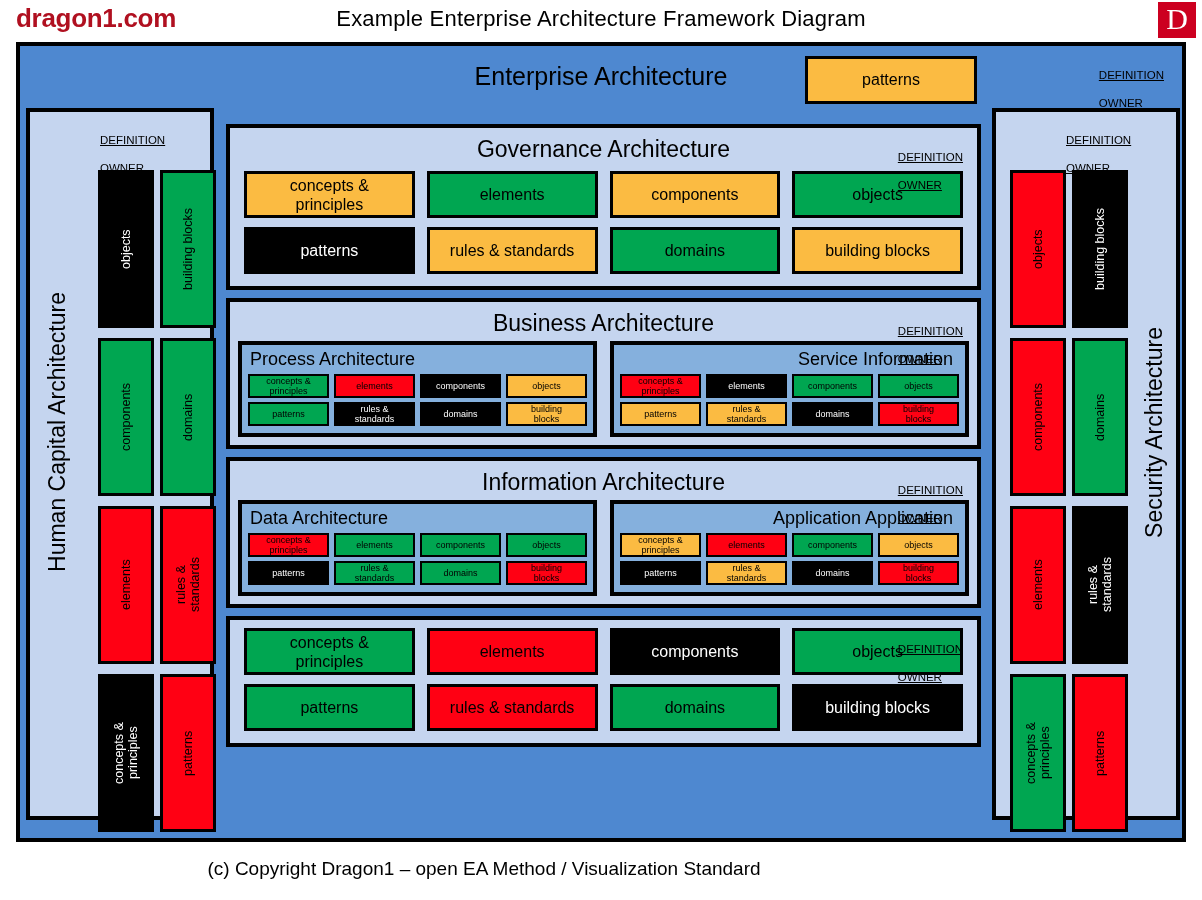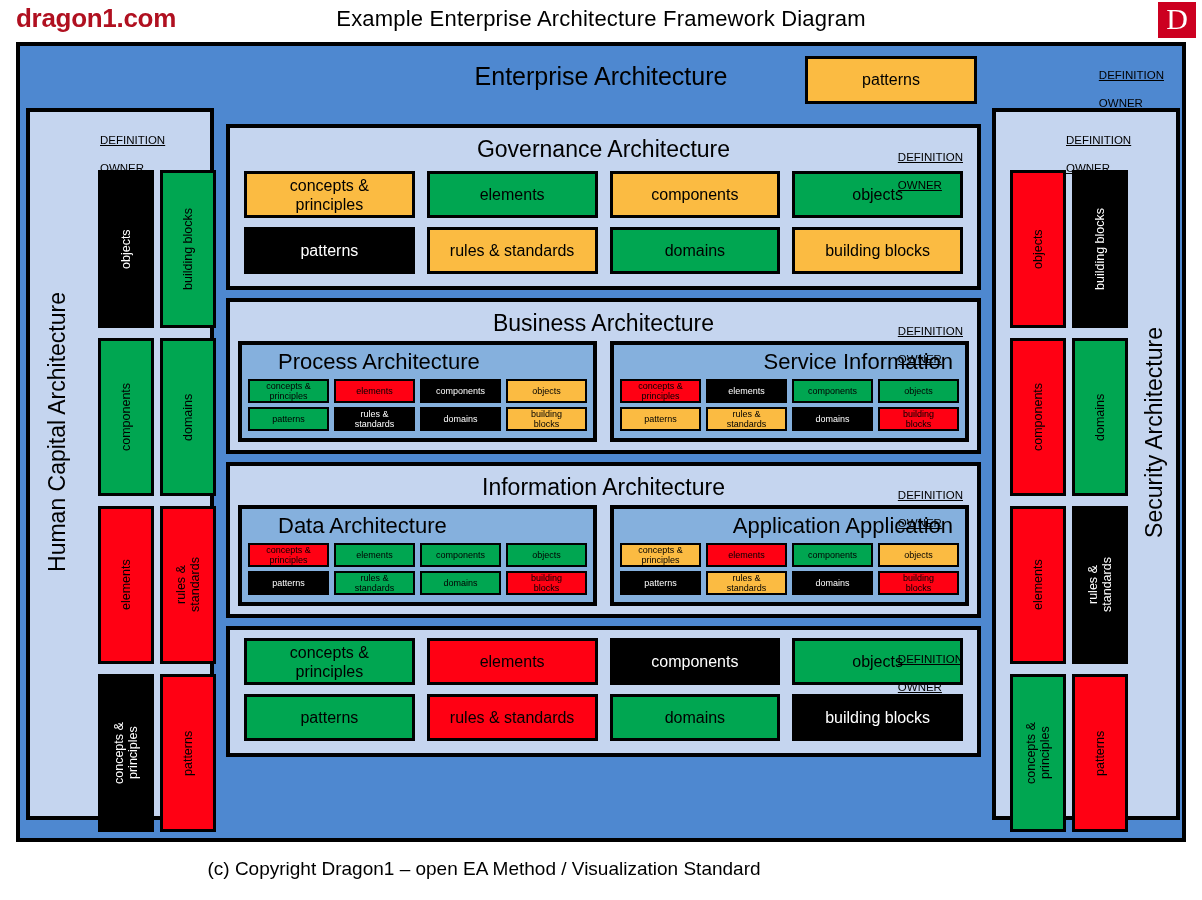--- a/index.html
+++ b/index.html
@@ -216,24 +216,23 @@
     gap: 13px;
     padding: 4px 8px 8px 8px;
   }
   .sub {
     flex: 1;
     background: #85B0DD;
     border: 4px solid #000000;
     padding: 2px 6px 7px 6px;
   }
   .sub-title {
-    font-size: 22px;
+    font-size: 18px;
     color: #000000;
     padding: 2px 0 4px 2px;
-    margin-left: 28px;
   }
   .sub-title.right { text-align: right; padding-right: 6px; }
   .small-grid {
     display: grid;
     grid-template-columns: repeat(4, 1fr);
     grid-auto-rows: 24px;
     gap: 4px 5px;
   }
   .scell {
     border: 2px solid #000000;

